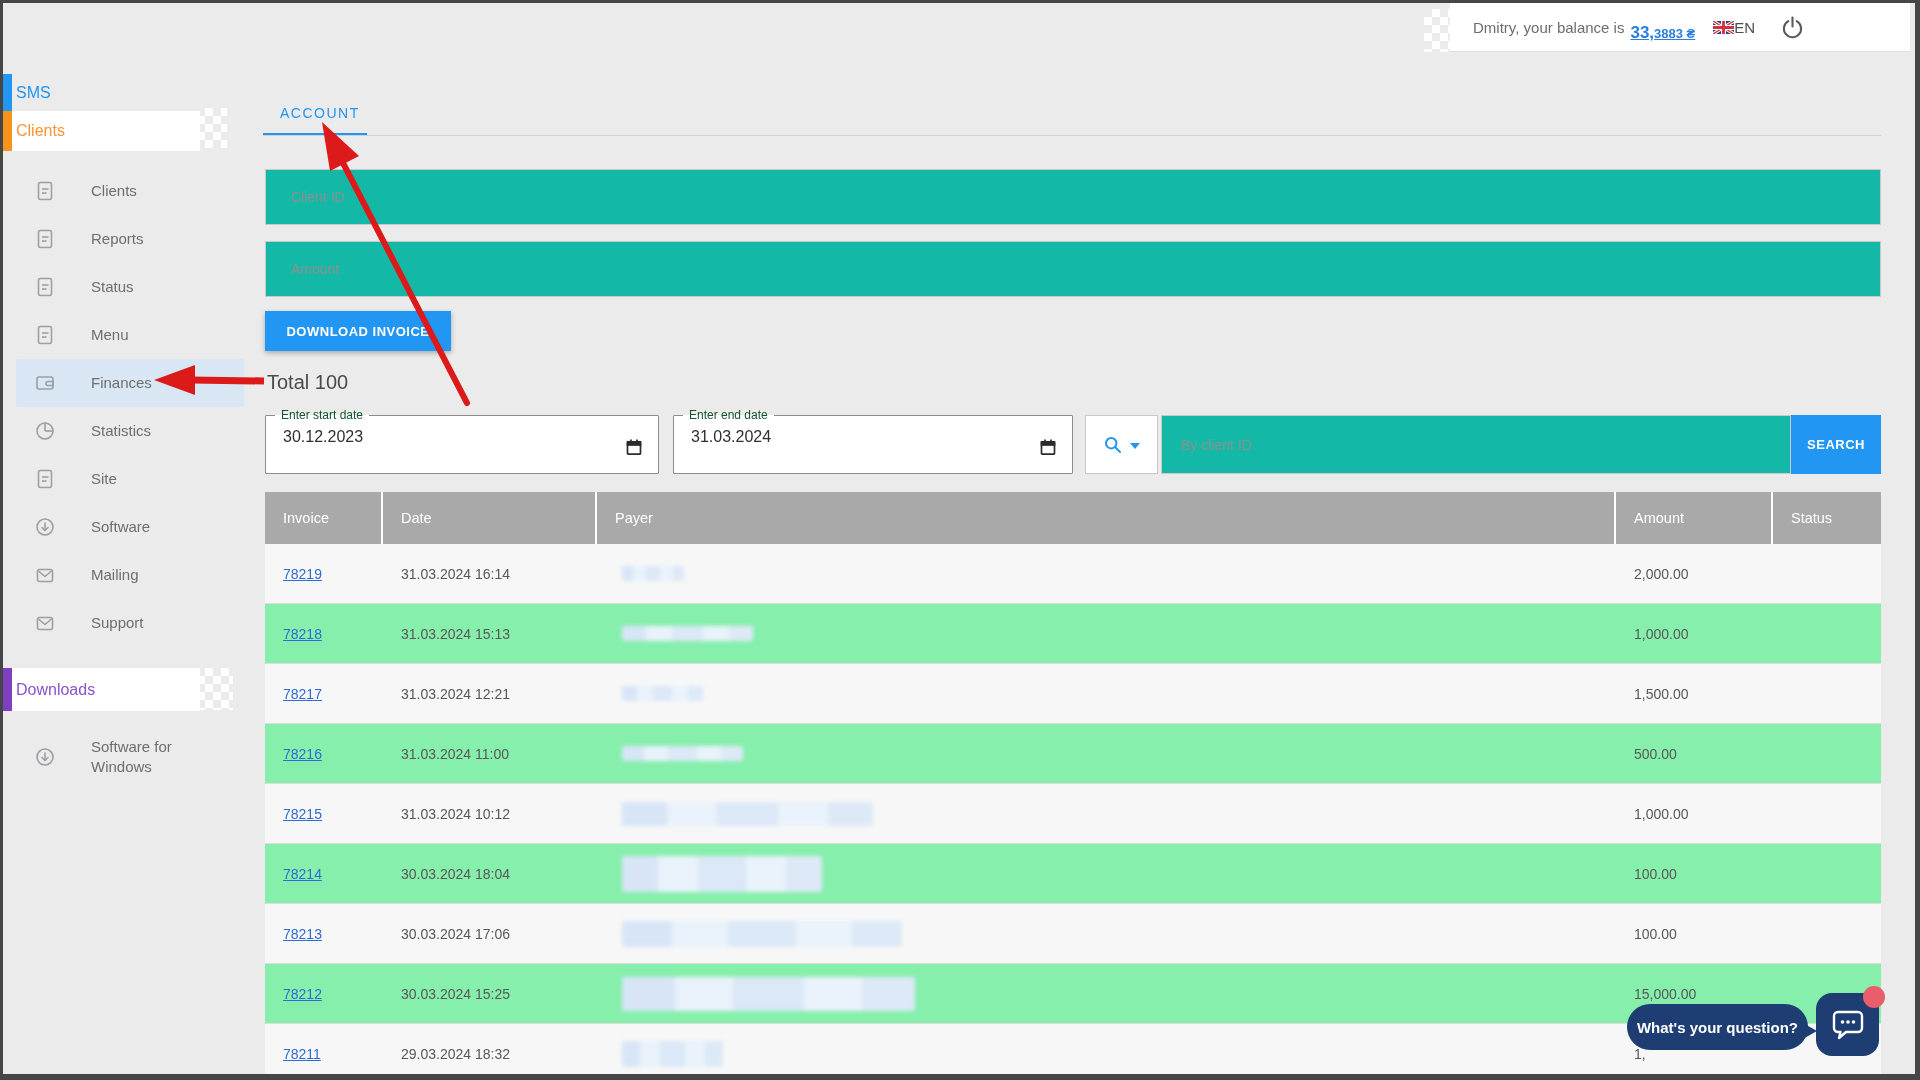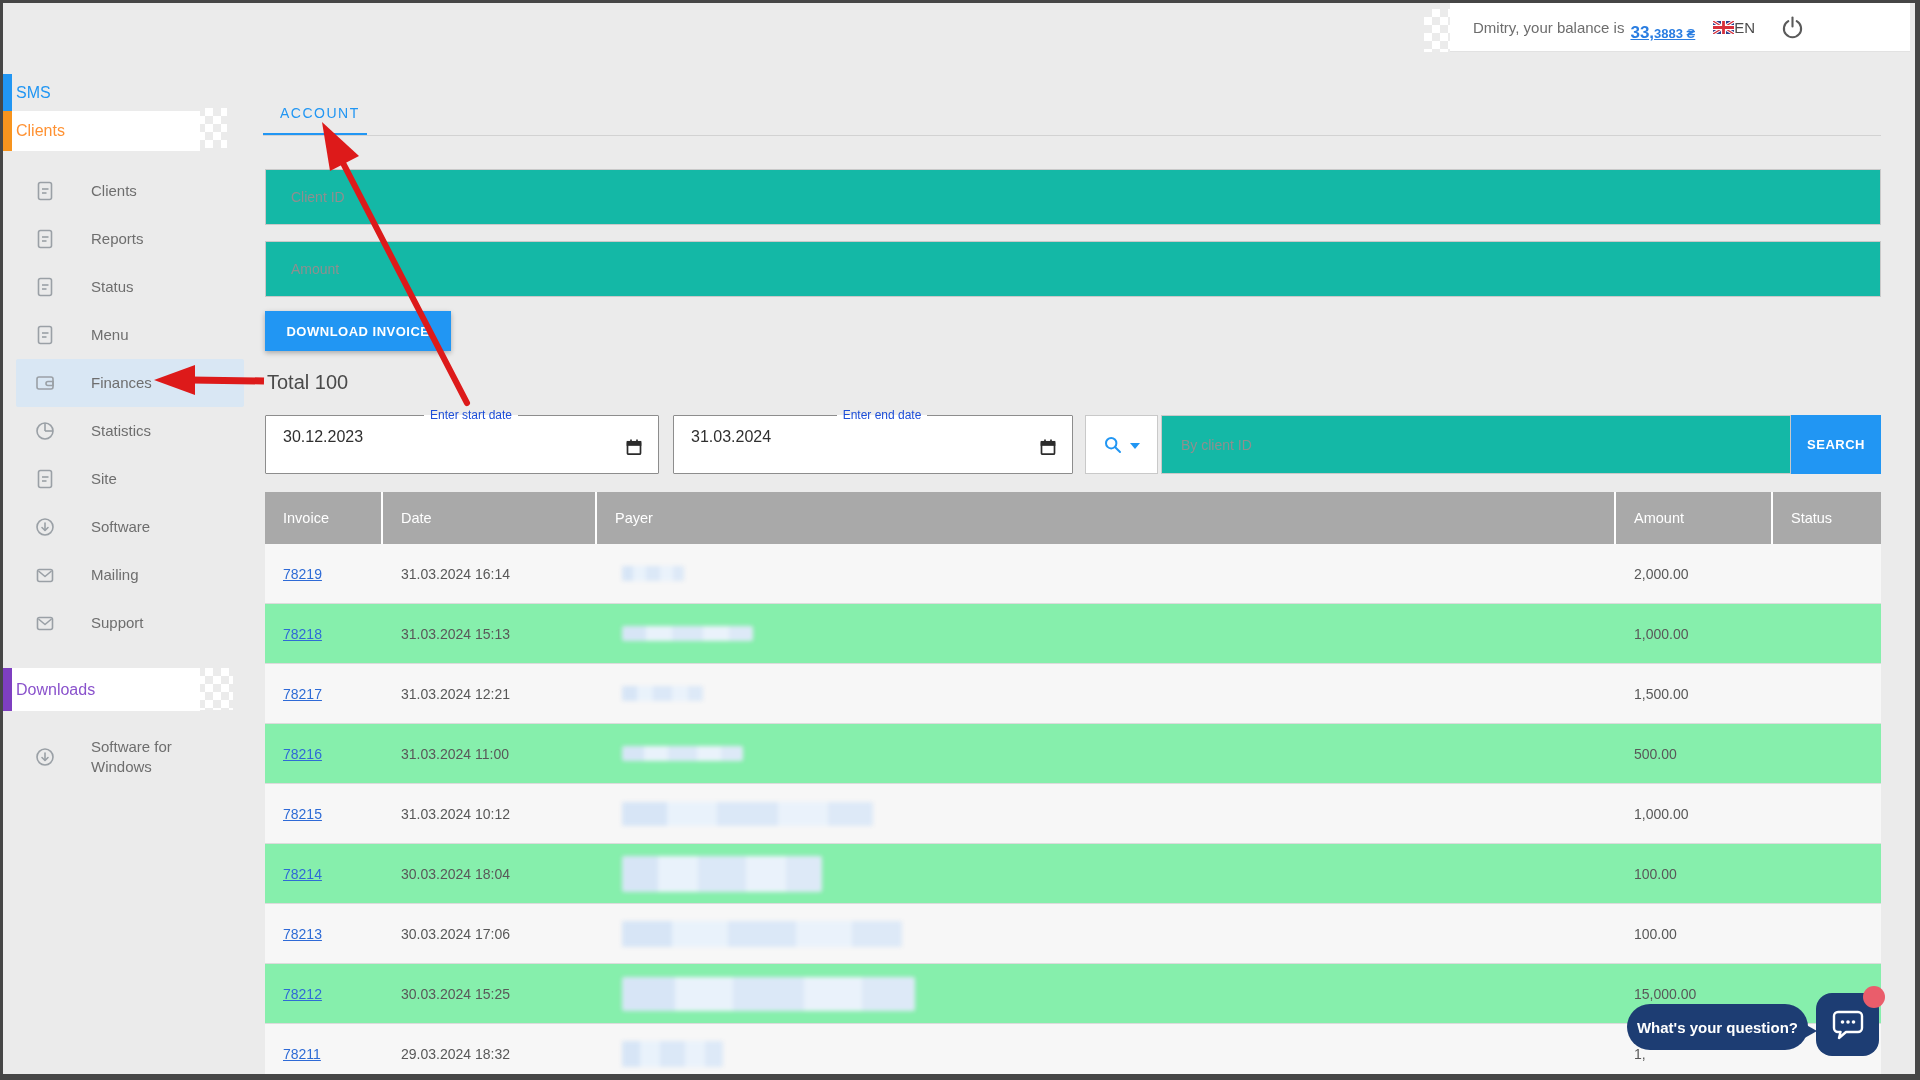--- a/index.html
+++ b/index.html
@@ -65,21 +65,21 @@
   .blue-btn { position:absolute; background:#2196f3; color:#fff; border:none; cursor:pointer;
     font-family:"Liberation Sans",sans-serif; font-weight:bold; letter-spacing:.5px;
     box-shadow:0 2px 5px rgba(0,0,0,.28); }
   #download-invoice-btn { left:262px; top:308px; width:186px; height:40px; font-size:13px; }
   #search-btn { left:1788px; top:412px; width:90px; height:59px; font-size:13px; box-shadow:none; }
 
   #total-label { left:264px; top:368px; font-size:20px; color:#4a4a4a; }
 
   .date-field { position:absolute; top:405px; height:66px; border:1px solid #8d8d8d;
     background:#fff; border-radius:1px; }
-  .date-field legend { font-size:12px; color:#1d4ed8; margin-left:9px; padding:0 6px;text-align:center; }
+  .date-field legend { font-size:12px; color:#14532d; margin-left:9px; padding:0 6px; }
   #start-date-field { left:262px; width:394px; }
   #end-date-field { left:670px; width:400px; }
   .date-value { font-size:16px; color:#2f2f2f; margin-left:17px; margin-top:6px; display:inline-block; }
   .cal-icon { position:absolute; right:15px; top:16px; cursor:pointer; }
 
   #search-type-btn { left:1082px; top:412px; width:73px; height:59px; background:#fff;
     border:1px solid #c9c9c9; display:flex; align-items:center; justify-content:center; cursor:pointer; }
   #search-type-btn .caret { width:0; height:0; border-left:5px solid transparent;
     border-right:5px solid transparent; border-top:6px solid #2196f3; margin-left:7px; margin-top:2px; }
   #search-input { left:1158px; top:412px; width:630px; height:59px; padding-left:19px; }

